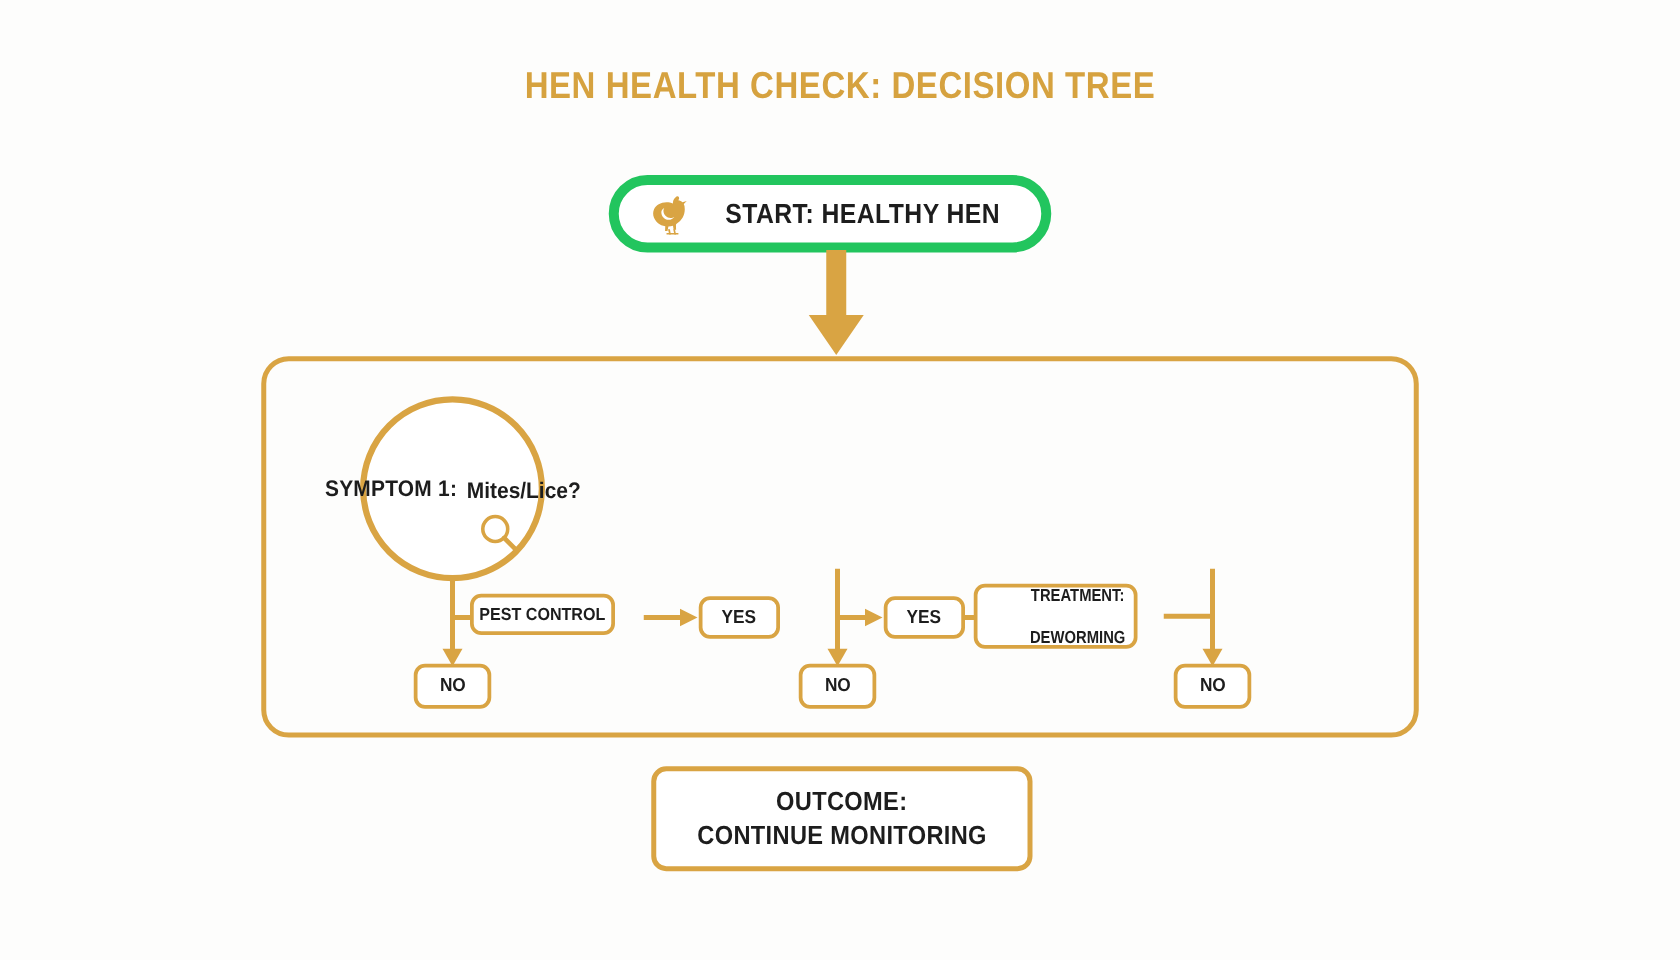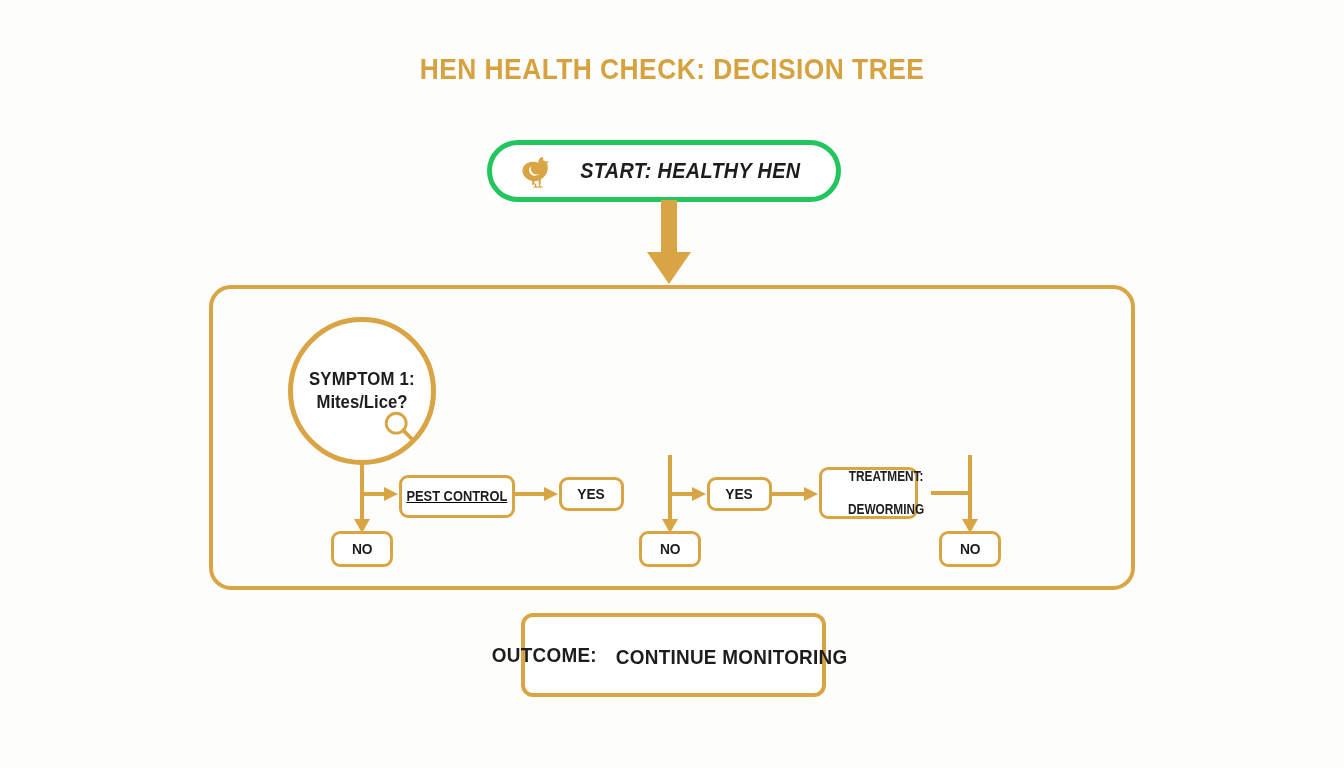--- a/index.html
+++ b/index.html
@@ -39,28 +39,27 @@
   }
 
   
   #start-node {
     position: absolute;
     left: 487px;
     top: 140px;
     width: 354px;
     height: 62px;
     box-sizing: border-box;
-    border: 5px solid #22c55e;
+    border: 8px solid #22c55e;
     border-radius: 34px;
     background: #ffffff;
     display: flex;
     align-items: center;
     justify-content: center;
     gap: 14px;
-    font-style: italic;
   }
   #start-node .label {
     font-family: "Liberation Sans Narrow", "Liberation Sans", sans-serif;
     font-size: 22px;
     font-weight: bold;
     color: #1d1d1d;
     letter-spacing: 0.4px;
     transform: scaleX(0.9);
     transform-origin: center;
     white-space: nowrap;
@@ -92,21 +91,21 @@
   
   .symptom-circle {
     position: absolute;
     width: 148px;
     height: 148px;
     box-sizing: border-box;
     border: 5px solid #d9a443;
     border-radius: 50%;
     background: #ffffff;
     display: flex;
-    flex-direction: column;
+    flex-direction: row;
     align-items: center;
     justify-content: center;
   }
   .symptom-circle .t1 {
     font-family: "Liberation Sans Narrow", "Liberation Sans", sans-serif;
     font-size: 18px;
     font-weight: bold;
     color: #1d1d1d;
     letter-spacing: 0.2px;
     white-space: nowrap;
@@ -145,27 +144,27 @@
   }
   .node-box span {
     font-family: "Liberation Sans Narrow", "Liberation Sans", sans-serif;
     font-weight: bold;
     color: #1d1d1d;
     line-height: 1.18;
     transform: scaleX(0.92);
     display: block;
   }
 
-  #box-pest        { left: 399px; top: 475px; width: 116px; height: 43px; text-decoration: underline; }
+  #box-pest        { left: 376px; top: 475px; width: 116px; height: 33px; }
   #box-pest span   { font-size: 14px; }
   #box-yes-1       { left: 559px; top: 477px; width: 65px;  height: 34px; }
   #box-yes-1 span  { font-size: 15px; }
   #box-yes-2       { left: 707px; top: 477px; width: 65px;  height: 34px; }
   #box-yes-2 span  { font-size: 15px; }
-  #box-deworm      { left: 819px; top: 467px; width: 99px; height: 52px; padding-left: 36px; }
+  #box-deworm      { left: 779px; top: 467px; width: 131px; height: 52px; padding-left: 36px; }
   #box-deworm span { font-size: 14px; }
   #box-vet         { left: 991px; top: 465px; width: 118px; height: 52px; }
   #box-vet span    { font-size: 13.5px; }
 
   #box-no-1 { left: 331px; top: 531px; width: 62px; height: 36px; }
   #box-no-2 { left: 639px; top: 531px; width: 62px; height: 36px; }
   #box-no-3 { left: 939px; top: 531px; width: 62px; height: 36px; }
   .no-box span { font-size: 15px; }
 
   
@@ -173,21 +172,21 @@
     position: absolute;
     left: 521px;
     top: 613px;
     width: 305px;
     height: 84px;
     box-sizing: border-box;
     border: 4px solid #d9a443;
     border-radius: 12px;
     background: #ffffff;
     display: flex;
-    flex-direction: row;
+    flex-direction: column;
     align-items: center;
     justify-content: center;
   }
   #outcome-node .o1, #outcome-node .o2 {
     font-family: "Liberation Sans Narrow", "Liberation Sans", sans-serif;
     font-size: 21px;
     font-weight: bold;
     color: #1d1d1d;
     letter-spacing: 0.3px;
     white-space: nowrap;

